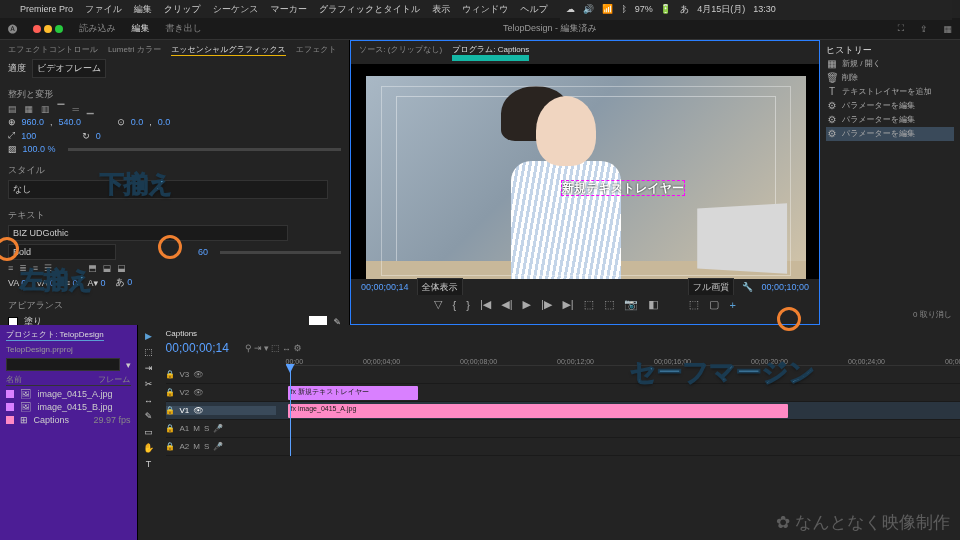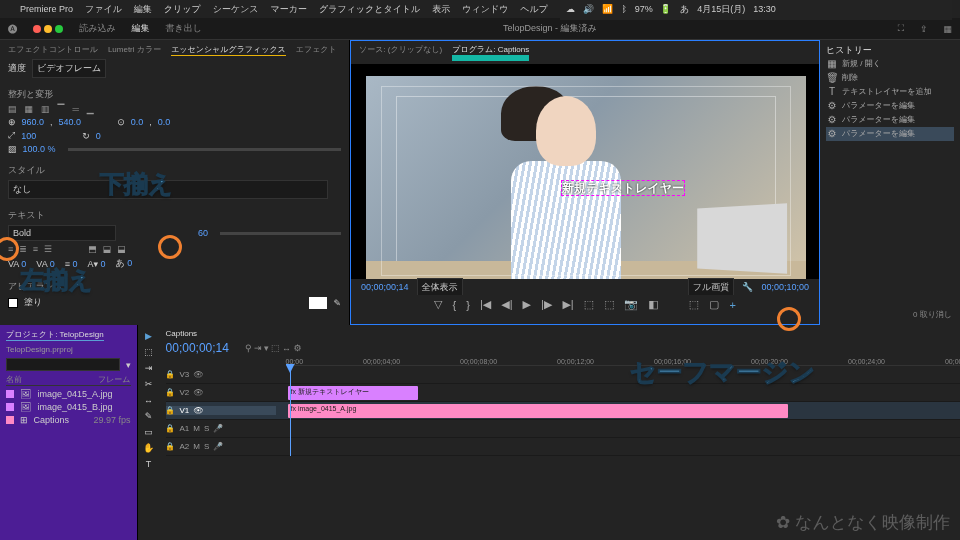--- a/index.html
+++ b/index.html
@@ -142,20 +142,23 @@
       <div style="flex:1;height:3px;background:#444;margin-left:6px"></div>
     </div>
 
     <div class="section">スタイル</div>
     <div class="row">
         <span class="dropdown" style="width:320px">なし</span>
       </div>
 
     <div class="section">テキスト</div>
     <div class="row">
+        <span class="dropdown" style="width:280px">BIZ UDGothic</span>
+      </div>
+    <div class="row">
       <span class="dropdown" style="width:108px">Bold</span>
       <span class="val" style="margin-left:76px">60</span>
       <div style="flex:1;height:3px;background:#444;margin-left:6px"></div>
     </div>
     <div class="row" style="gap:6px;color:#999">
       <span>≡</span>
       <span>≣</span>
       <span>≡</span>
       <span>☰</span>
       <span style="margin-left:30px">⬒</span>

